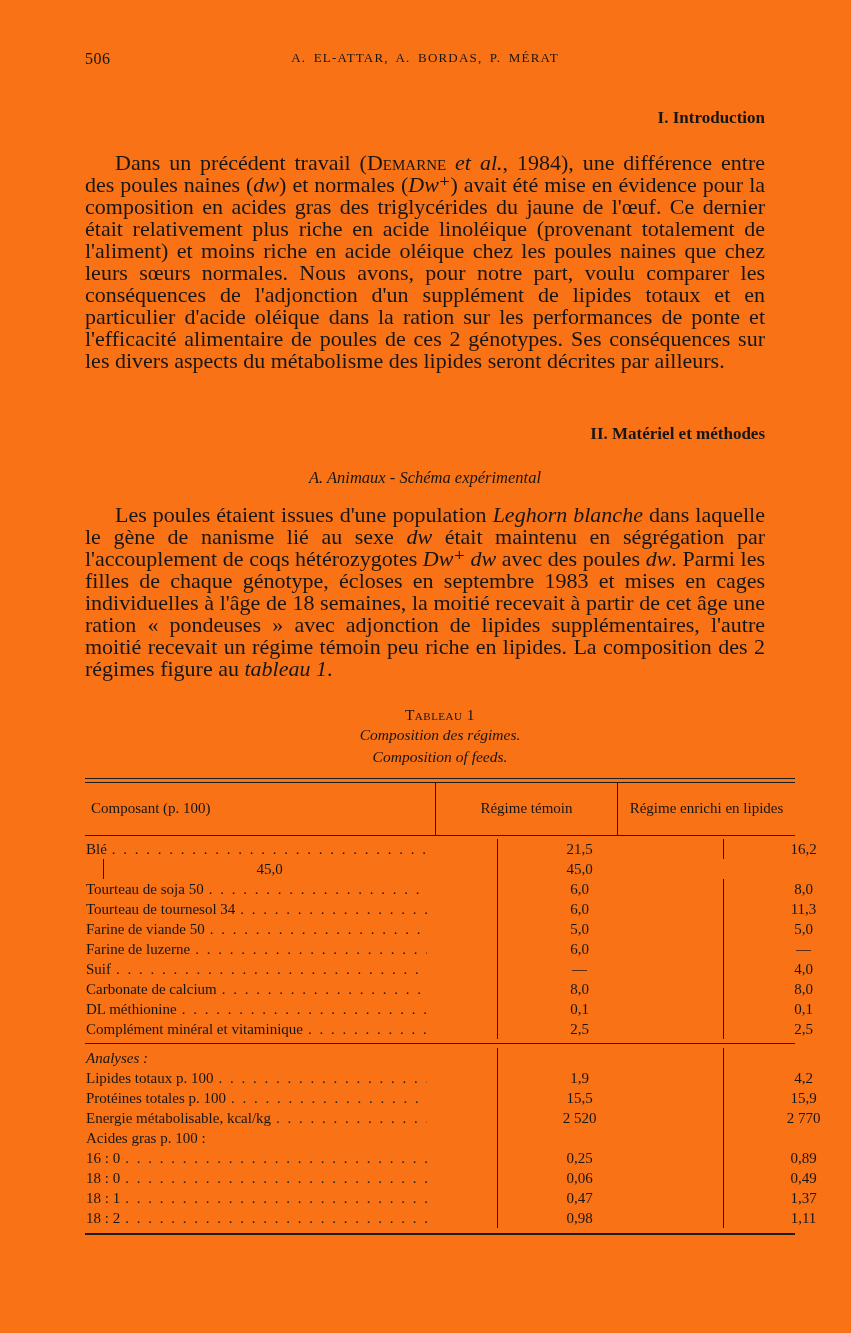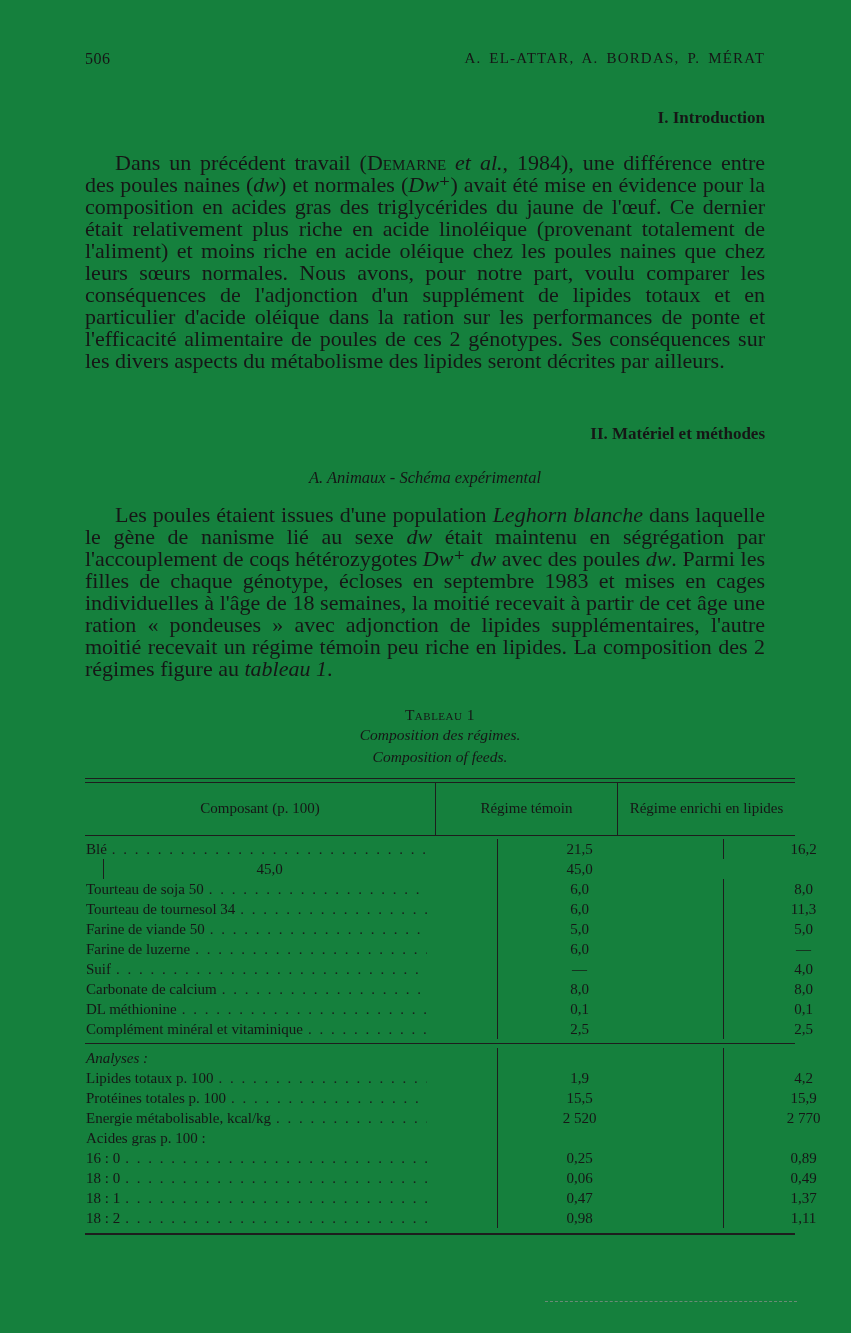--- a/index.html
+++ b/index.html
@@ -1,26 +1,26 @@
 <!DOCTYPE html>
 <html lang="fr"><head>
 <meta charset="utf-8">
 <style>
   html,body { margin:0; padding:0; background:#ffffff; }
   .page {
     position:relative;
     width:851px; height:1333px;
-    background:#15803d;
+    background:#f97316;
     color:#161616;
     font-family:"Liberation Serif","DejaVu Serif",serif;
     overflow:hidden;
   }
   .header-row { position:relative; margin:50px 85px 0 85px; width:680px; height:22px; }
   .page-number { position:absolute; left:0; top:0; font-size:16px; letter-spacing:0.5px; }
-  .running-head { text-align:right; font-size:15px; letter-spacing:1.2px; word-spacing:3px; }
+  .running-head { text-align:center; font-size:13px; letter-spacing:1.2px; word-spacing:3px; }
 
   .section-heading {
     margin:36px 85px 0 85px; width:680px;
     text-align:right; font-weight:bold; font-size:17px;
   }
   .subsection-heading {
     margin:24px 85px 0 85px; width:680px;
     text-align:center; font-style:italic; font-size:16.5px;
   }
   .para {
@@ -38,21 +38,21 @@
   .table-caption.en { margin-bottom:10px; }
 
   .ptable { border-top:1.5px solid #1d1d1d; padding-top:2.5px; font-size:15px; }
   .ptable-inner { border-top:1px solid #1d1d1d; border-bottom:2px solid #1d1d1d; }
 
   .t-header {
     display:grid; grid-template-columns:350px 182px 178px;
     align-items:center; min-height:52px;
     border-bottom:1px solid #1d1d1d;
   }
-  .t-header .hc { text-align:center; padding:4px 6px; line-height:17px; }
+  .t-header .hc { padding:4px 6px; line-height:17px; }
   .t-header .h2, .t-header .h3 { border-left:1px solid #1d1d1d; align-self:stretch; display:flex; align-items:center; justify-content:center; }
 
   .t-row { display:grid; grid-template-columns:350px 182px 178px; line-height:20px;gap:44px; }
   .t-row .c1 { display:flex; overflow:hidden; padding-left:1px; }
   .t-row .c1 .lbl { white-space:nowrap; padding-right:5px; }
   .t-row .c1 .dots { flex:1 1 auto; overflow:hidden; white-space:nowrap; margin-right:8px; color:#1d1d1d; }
   .t-row .c1 .dots::after {
     content:". . . . . . . . . . . . . . . . . . . . . . . . . . . . . . . . . . . . . . . . . . . . . . . .";
     letter-spacing:2px;
   }

